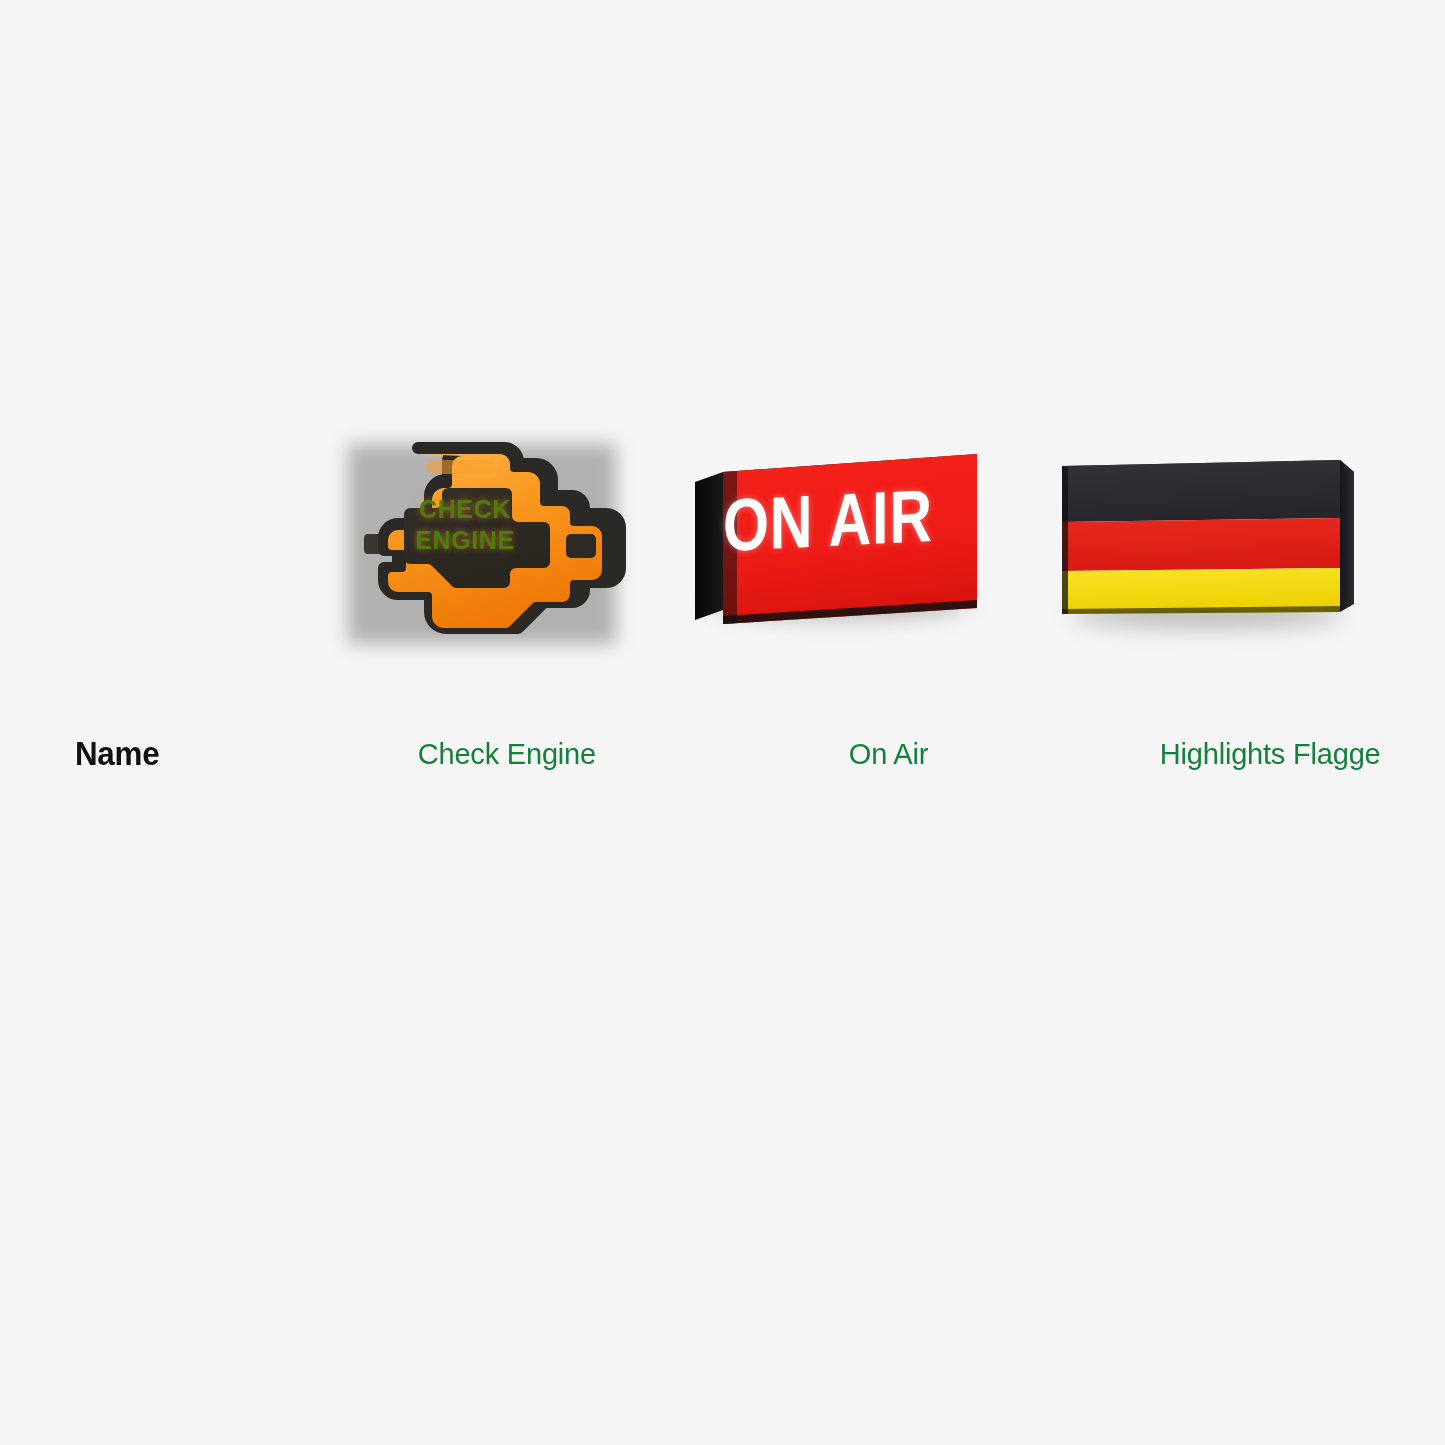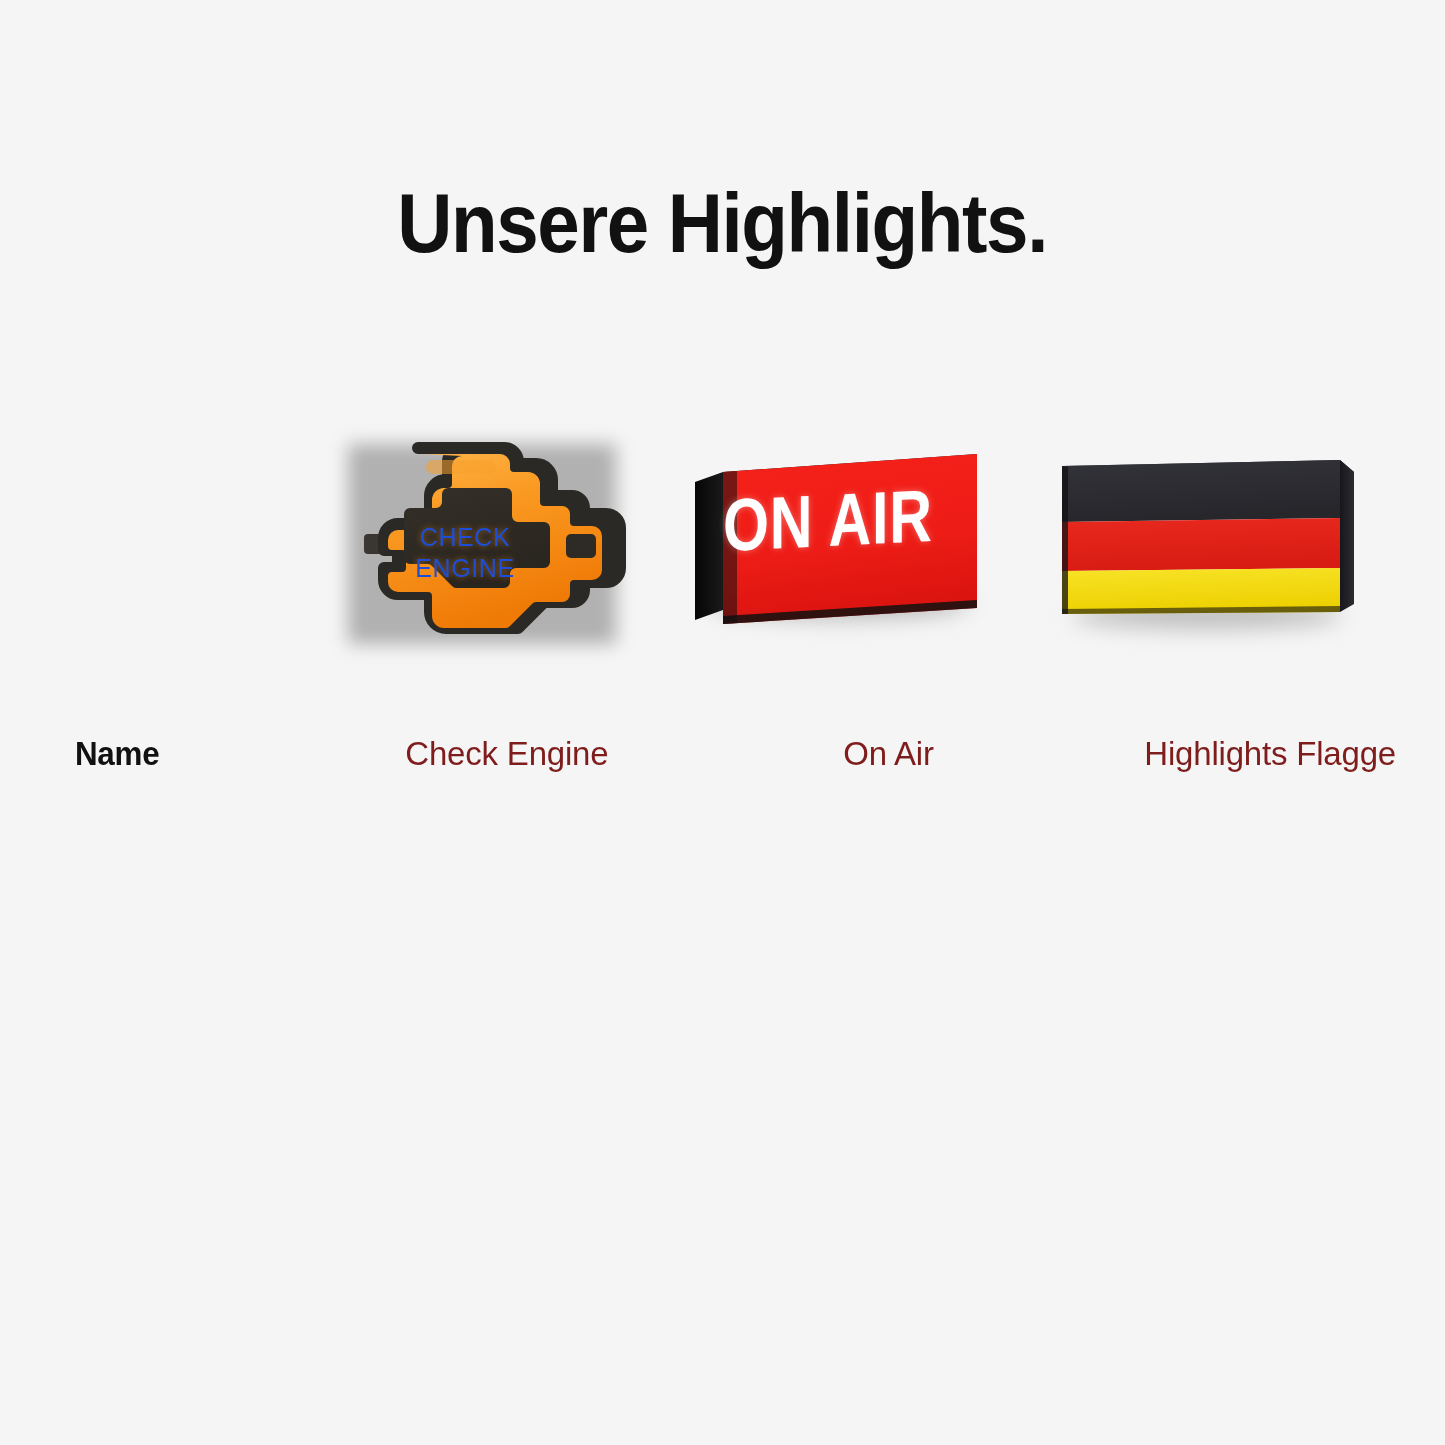--- a/index.html
+++ b/index.html
@@ -77,29 +77,29 @@
     height: 200px;
     background: rgba(0,0,0,0.28);
     filter: blur(9px);
     z-index: 0;
   }
   .ce-svg { position: relative; z-index: 2; display: block; }
   .ce-label {
     position: absolute;
     z-index: 3;
     left: 60px;
-    top: 100px;
+    top: 72px;
     width: 150px;
     text-align: center;
     font-family: "Liberation Sans", sans-serif;
-    font-weight: 400;
+    font-weight: 700;
     font-size: 25px;
     line-height: 31px;
     letter-spacing: 0.6px;
-    color: #1d4ed8;
+    color: #4d7c0f;
     text-shadow: 0 0 6px rgba(255,150,30,0.55);
     pointer-events: none;
   }
 
   
   .oa-wrap {
     position: relative;
     width: 306px;
     height: 200px;
     margin-bottom: 28px;
@@ -182,37 +182,34 @@
     color: #111111;
     padding-left: 62px;
     letter-spacing: -0.2px;
     transform: scaleX(0.95);
     transform-origin: left center;
     display: inline-block;
   }
   .row-value {
     font-family: "Liberation Sans", sans-serif;
     font-weight: 400;
-    font-size: 33px;
+    font-size: 29px;
     line-height: 62px;
-    color: #7f1d1d;
+    color: #15803d;
     text-align: center;
     letter-spacing: -0.2px;
     padding: 0 14px;
   }
   .row-value.two-line { line-height: 62px; }
 </style>
 </head>
 <body>
 
 <div class="page">
 
-  <div class="title-wrap">
-    <h1 class="page-title">Unsere Highlights.</h1>
-  </div>
 
   <div class="products">
 
     <div class="product-cell c1">
       <div class="ce-wrap">
         <div class="ce-shadow"></div>
         <svg class="ce-svg" width="300" height="232" viewBox="0 0 300 232">
           <defs>
             <linearGradient id="ceGlow" x1="0" y1="0" x2="0.35" y2="1">
               <stop offset="0%" stop-color="#ffb64d"></stop>

